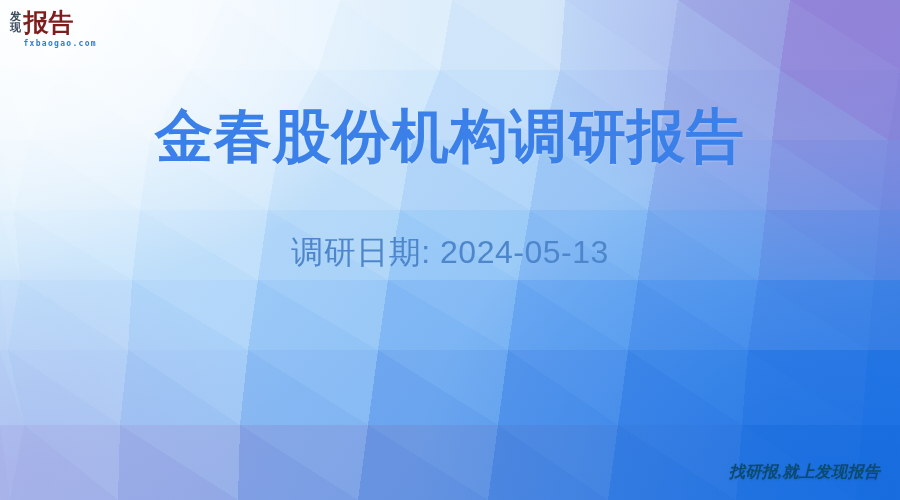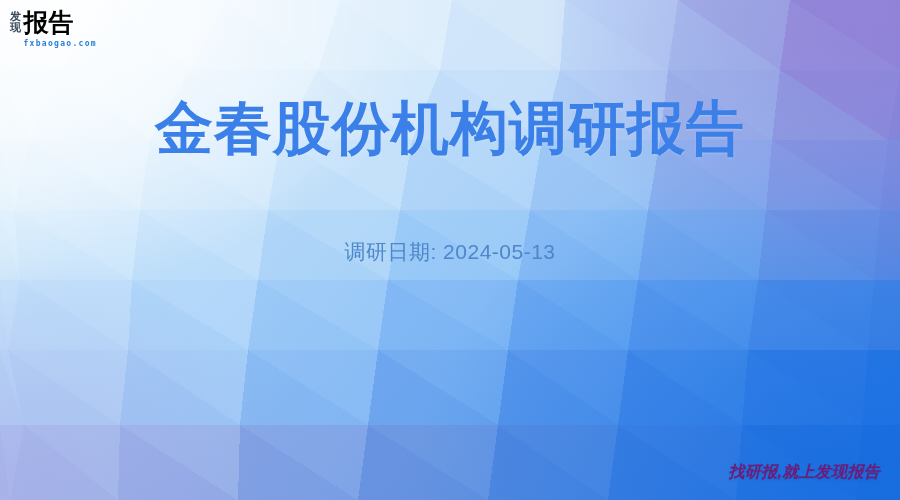--- a/index.html
+++ b/index.html
@@ -85,21 +85,21 @@
   }
   .logo-main {
     display: flex;
     flex-direction: column;
   }
   .logo-main .logo-word {
     font-family: "Liberation Sans", "DejaVu Sans", sans-serif;
     font-size: 25px;
     line-height: 26px;
     font-weight: 700;
-    color: #000000;
+    color: #7f1d1d;
     letter-spacing: 0px;
   }
   .logo-main .logo-url {
     font-family: "DejaVu Sans Mono", "Liberation Mono", monospace;
     font-size: 8px;
     line-height: 10px;
     font-weight: 700;
     color: #2b7fd6;
     letter-spacing: 1.3px;
     margin-top: 4px;
@@ -113,50 +113,50 @@
     top: 84px;
     text-align: center;
   }
   #report-title {
     font-family: "Liberation Sans", "DejaVu Sans", sans-serif;
     font-size: 58px;
     line-height: 72px;
     font-weight: 700;
     color: #3b80e8;
     letter-spacing: 1px;
-    margin: 8px;
+    margin: 16px;
     text-shadow: 0 1px 2px rgba(255,255,255,0.22);
     white-space: nowrap;
   }
   #survey-date {
     position: absolute;
     left: 0;
     right: 0;
     top: 232px;
     text-align: center;
     font-family: "Liberation Sans", "DejaVu Sans", sans-serif;
-    font-size: 21px;
+    font-size: 32px;
     line-height: 40px;
     font-weight: 400;
     color: #4e86cb;
     letter-spacing: 0.5px;
     white-space: nowrap;
   }
 
   
   #footer-tagline {
     position: absolute;
     right: 20px;
     bottom: 18px;
-    font-family: Liberation Sans, sans-serif;
+    font-family: Liberation Serif, serif;
     font-size: 16px;
     line-height: 20px;
     font-weight: 700;
     font-style: italic;
-    color: #701a75;
+    color: #0c4a6e;
     letter-spacing: 0.3px;
     white-space: nowrap;
     text-shadow: 0 1px 2px rgba(10,70,150,0.25);
   }
 </style>
 </head>
 <body>
 
 <div id="cover">
 

